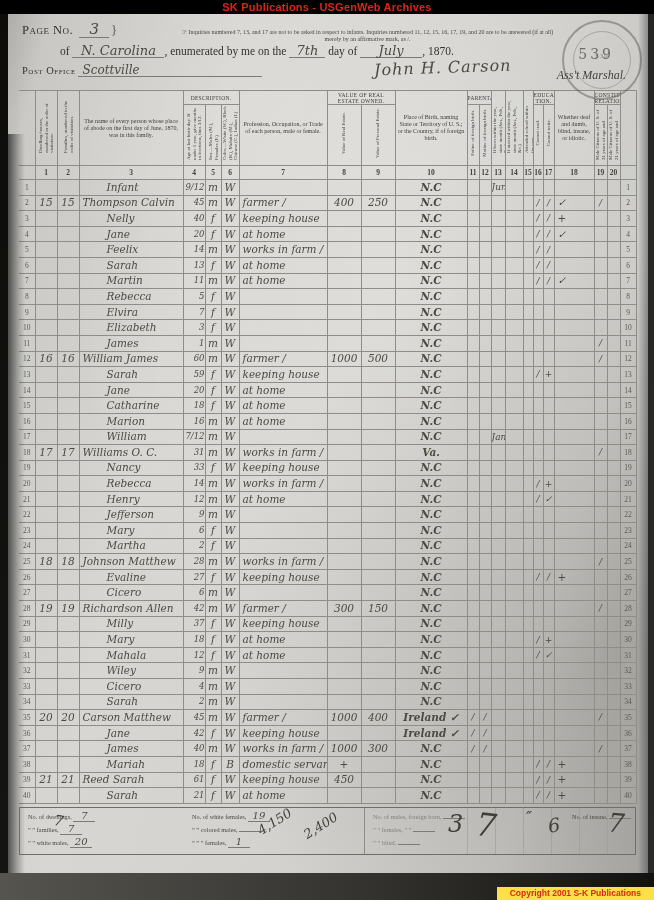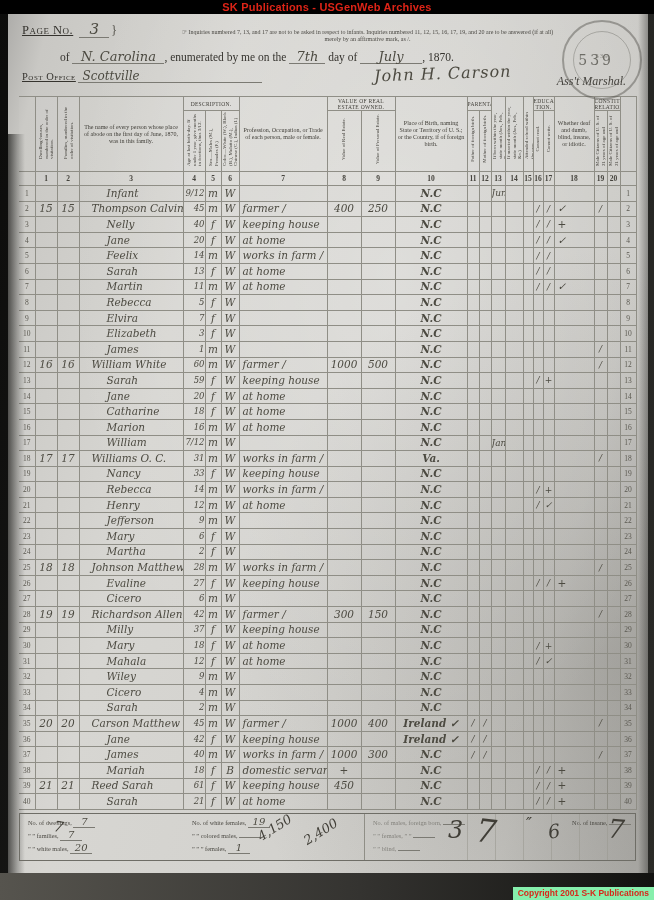--- a/index.html
+++ b/index.html
@@ -12,22 +12,22 @@
   .topbar{
     position:absolute;top:0;left:0;right:0;height:14px;background:#000;
     color:#de2417;font:bold 11px/14px "Liberation Sans",sans-serif;text-align:center;
     letter-spacing:.2px;z-index:5;
   }
   .bottomband{
     position:absolute;left:0;right:0;bottom:0;height:27px;
     background:linear-gradient(to right,#56544e,#343330 55%,#121210);z-index:4;
   }
   .copyright{
-    position:absolute;right:0;bottom:0;background:#86efac;color:#d8271a;
-    font:bold 8.5px/13px "Liberation Sans",sans-serif;padding:0 5px;z-index:6;
+    position:absolute;right:0;bottom:0;background:#fde047;color:#d8271a;
+    font:bold 8.5px/13px "Liberation Sans",sans-serif;padding:0 13px;z-index:6;
   }
   
   .paper{
     position:absolute;left:8px;top:14px;width:640px;height:860px;z-index:2;
     background:
       radial-gradient(ellipse at 60% 30%, rgba(255,255,255,.25), rgba(255,255,255,0) 60%),
       radial-gradient(ellipse at 95% 75%, rgba(90,88,82,.25), rgba(0,0,0,0) 45%),
       linear-gradient(103deg,#aeadaa 0%,#c9c8c4 5%,#d7d6d2 28%,#d3d2ce 55%,#c9c8c4 82%,#b1b0ac 98%);
     color:#35332e;
   }
@@ -44,23 +44,23 @@
   .hw{font-family:"DejaVu Serif",serif;font-style:italic;color:#4c4a41;}
   .blank{display:inline-block;border-bottom:1px solid #7b7a73;text-align:center;line-height:1;}
   
   .hdr{position:relative;padding:8px 12px 0 14px;}
   .line-page{display:flex;align-items:baseline;height:22px;}
   .pageno{font-size:12.5px;letter-spacing:.5px;}
   .pageval{font-size:15px;min-width:30px;margin-left:6px;}
   .brace{font-size:12px;color:#55534c;margin-left:2px;}
   .instr{flex:1;text-align:center;font-size:6px;line-height:7px;color:#4a4843;padding:0 36px 0 18px;}
   .line-sched{font-size:11.5px;margin-top:7px;white-space:nowrap;}
-  .sc{font-variant:small-caps;letter-spacing:.5px;text-decoration:underline;}
+  .sc{font-variant:small-caps;letter-spacing:.5px;}
   .line-sched .hw,.line-of .hw{font-size:13px;}
-  .line-of{font-size:11.5px;margin-top:6px;padding-left:38px;white-space:nowrap;position:relative;}
+  .line-of{font-size:11.5px;padding-left:38px;white-space:nowrap;position:relative;}
   .stampnum{position:absolute;right:22px;top:2px;font-size:14px;letter-spacing:3px;color:#6d6c66;font-family:"DejaVu Serif",serif;}
   .line-po{font-size:10.5px;margin-top:6px;position:relative;height:20px;}
   .signature{position:absolute;left:352px;top:-6px;font-size:16px;transform:rotate(-2deg);letter-spacing:1px;}
   .marshal{position:absolute;right:10px;top:4px;font-style:italic;font-size:12px;color:#45433e;}
   .stamp{
     position:absolute;right:6px;top:6px;width:76px;height:76px;border-radius:50%;
     border:2px solid rgba(86,84,78,.55);opacity:.85;
   }
   .stamp i{
     position:absolute;left:9px;top:9px;right:9px;bottom:9px;border-radius:50%;
@@ -78,21 +78,21 @@
     writing-mode:vertical-rl;transform:rotate(180deg);display:inline-block;
     font-size:5px;line-height:5.5px;max-height:54px;overflow:hidden;text-align:left;padding:1px 0;
   }
   .hz div{font-size:6px;line-height:7px;text-align:center;padding:2px 2px;max-height:56px;overflow:hidden;}
   .hrow2 th{height:56px;}
   .hnum th{font-size:7.5px;height:13px;text-align:center;font-weight:bold;color:#45433d;}
   tbody td{height:14.6px;font-size:10px;line-height:11px;white-space:nowrap;}
   td.gut,th.gut{border-left:none;background:rgba(255,255,255,.04);}
   td.gut{font-size:7.5px;color:#5b5951;text-align:center;font-family:"Liberation Serif",serif;}
   .cnum{text-align:center;}
-  .cname{text-align:left;padding-left:12px;}
+  .cname{text-align:left;padding-left:3px;}
   .cname.ind{padding-left:27px;}
   .cage{text-align:right;font-size:9px;}
   .csex,.ccol{text-align:center;}
   .cocc{text-align:left;padding-left:3px;}
   .cval{text-align:center;}
   .cpob{text-align:center;font-weight:bold;}
   .cmk,.cmk18{text-align:center;}
   .cmk18{text-align:left;padding-left:3px;}
   tbody .hw{font-size:10.5px;}
   .cage .hw{font-size:8.5px;}
@@ -513,21 +513,21 @@
           <td class="cmk"><span class="hw"></span></td>
           <td class="cmk18"><span class="hw"></span></td>
           <td class="cmk"><span class="hw">/</span></td>
           <td class="cmk"><span class="hw"></span></td>
        <td class="gut">11</td>
      </tr>
         <tr>
        <td class="gut">12</td>
           <td class="cnum"><span class="hw">16</span></td>
           <td class="cnum"><span class="hw">16</span></td>
-          <td class="cname"><span class="hw">William White</span></td>
+          <td class="cname"><span class="hw">William James</span></td>
           <td class="cage"><span class="hw">60</span></td>
           <td class="csex"><span class="hw">m</span></td>
           <td class="ccol"><span class="hw">W</span></td>
           <td class="cocc"><span class="hw">farmer /</span></td>
           <td class="cval"><span class="hw">1000</span></td>
           <td class="cval"><span class="hw">500</span></td>
           <td class="cpob"><span class="hw">N.C</span></td>
           <td class="cmk"><span class="hw"></span></td>
           <td class="cmk"><span class="hw"></span></td>
           <td class="cmk"><span class="hw"></span></td>

